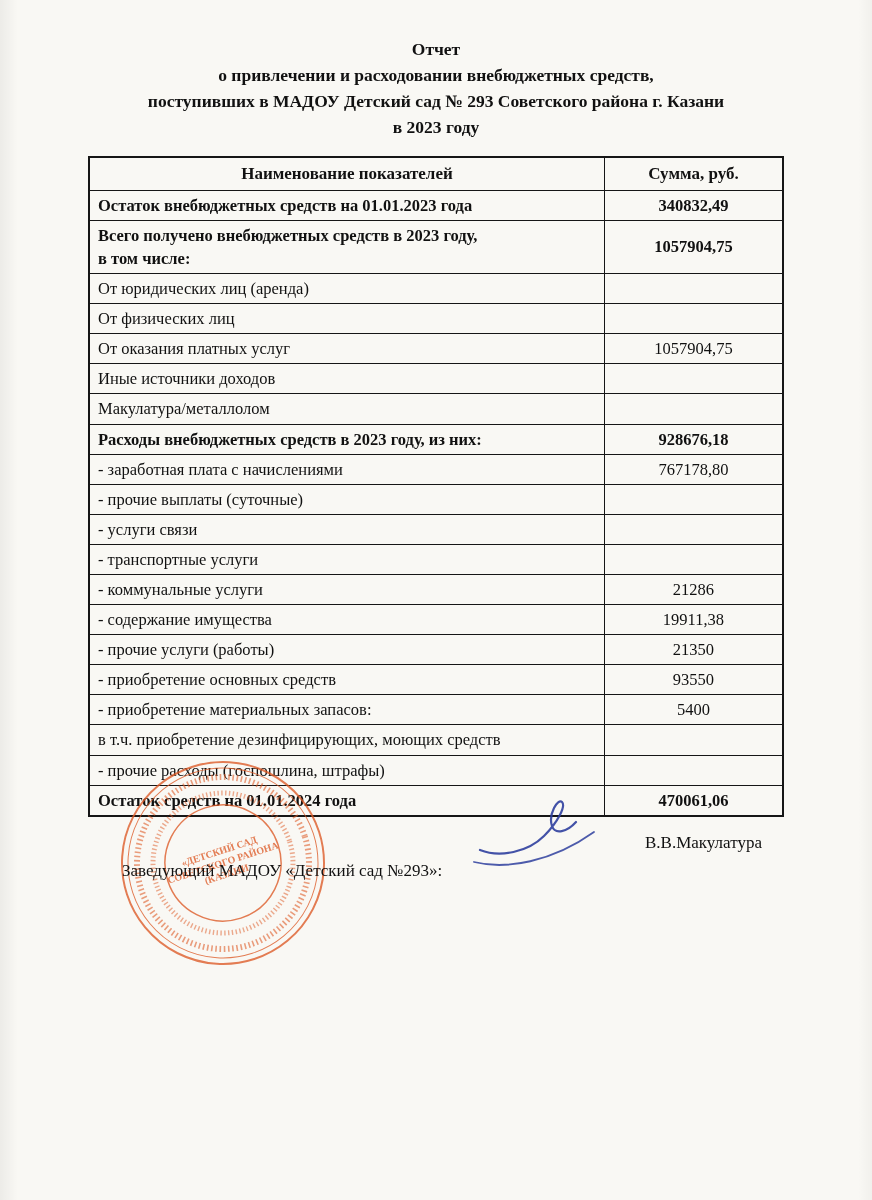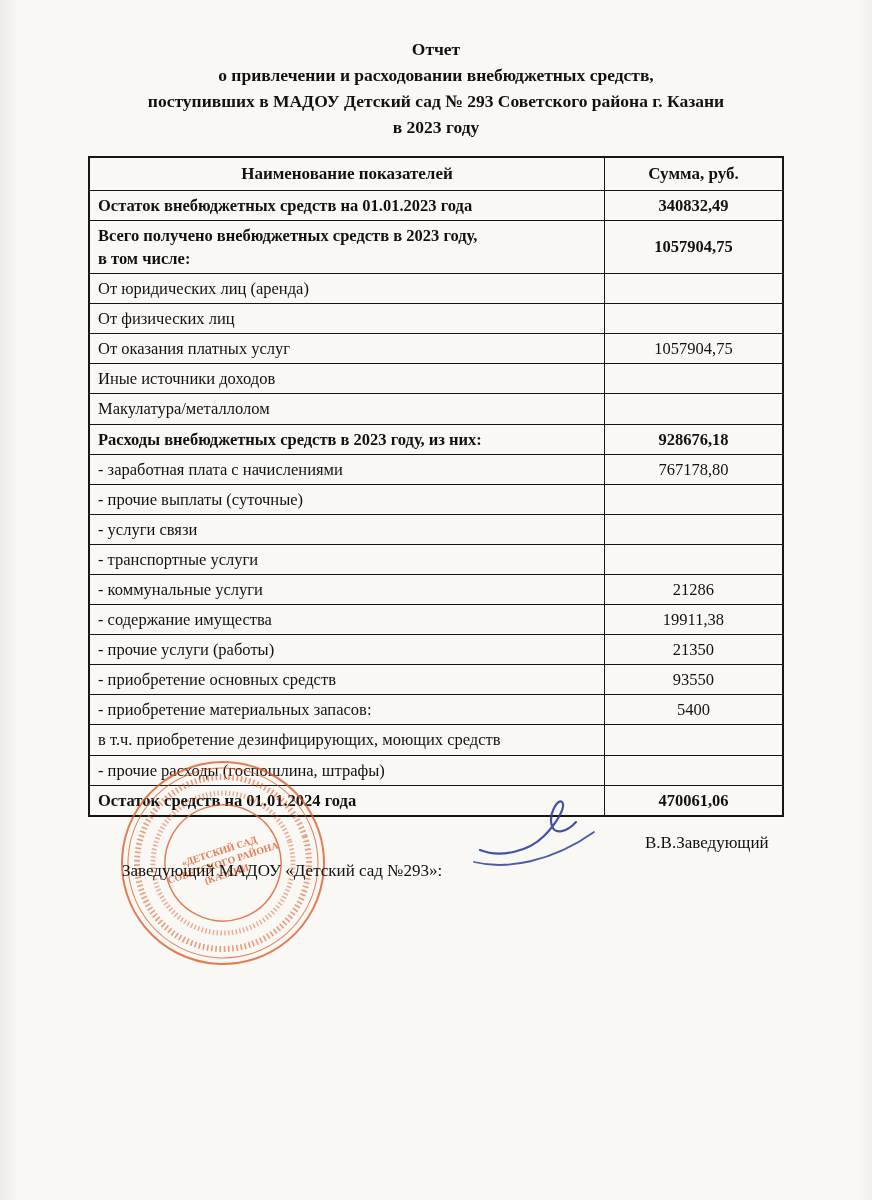--- a/index.html
+++ b/index.html
@@ -231,15 +231,15 @@
       <div>(КАЗАНИ</div>
     </div>
   </div>
 
   <svg class="signature" viewBox="0 0 150 84">
     <path d="M14 58 C 34 66, 62 60, 78 44 C 92 30, 100 14, 96 10 C 92 6, 82 22, 86 34 C 89 43, 101 40, 110 30" fill="none" stroke="#2f3f9e" stroke-width="2.2" stroke-linecap="round" opacity="0.9"></path>
     <path d="M8 70 C 40 78, 86 70, 128 40" fill="none" stroke="#2f3f9e" stroke-width="1.8" stroke-linecap="round" opacity="0.85"></path>
   </svg>
 
   <div class="sign-label">Заведующий МАДОУ «Детский сад №293»:</div>
-  <div class="sign-name">В.В.Заведующий</div>
+  <div class="sign-name">В.В.Макулатура</div>
 
 </div>
 
 </body></html>

